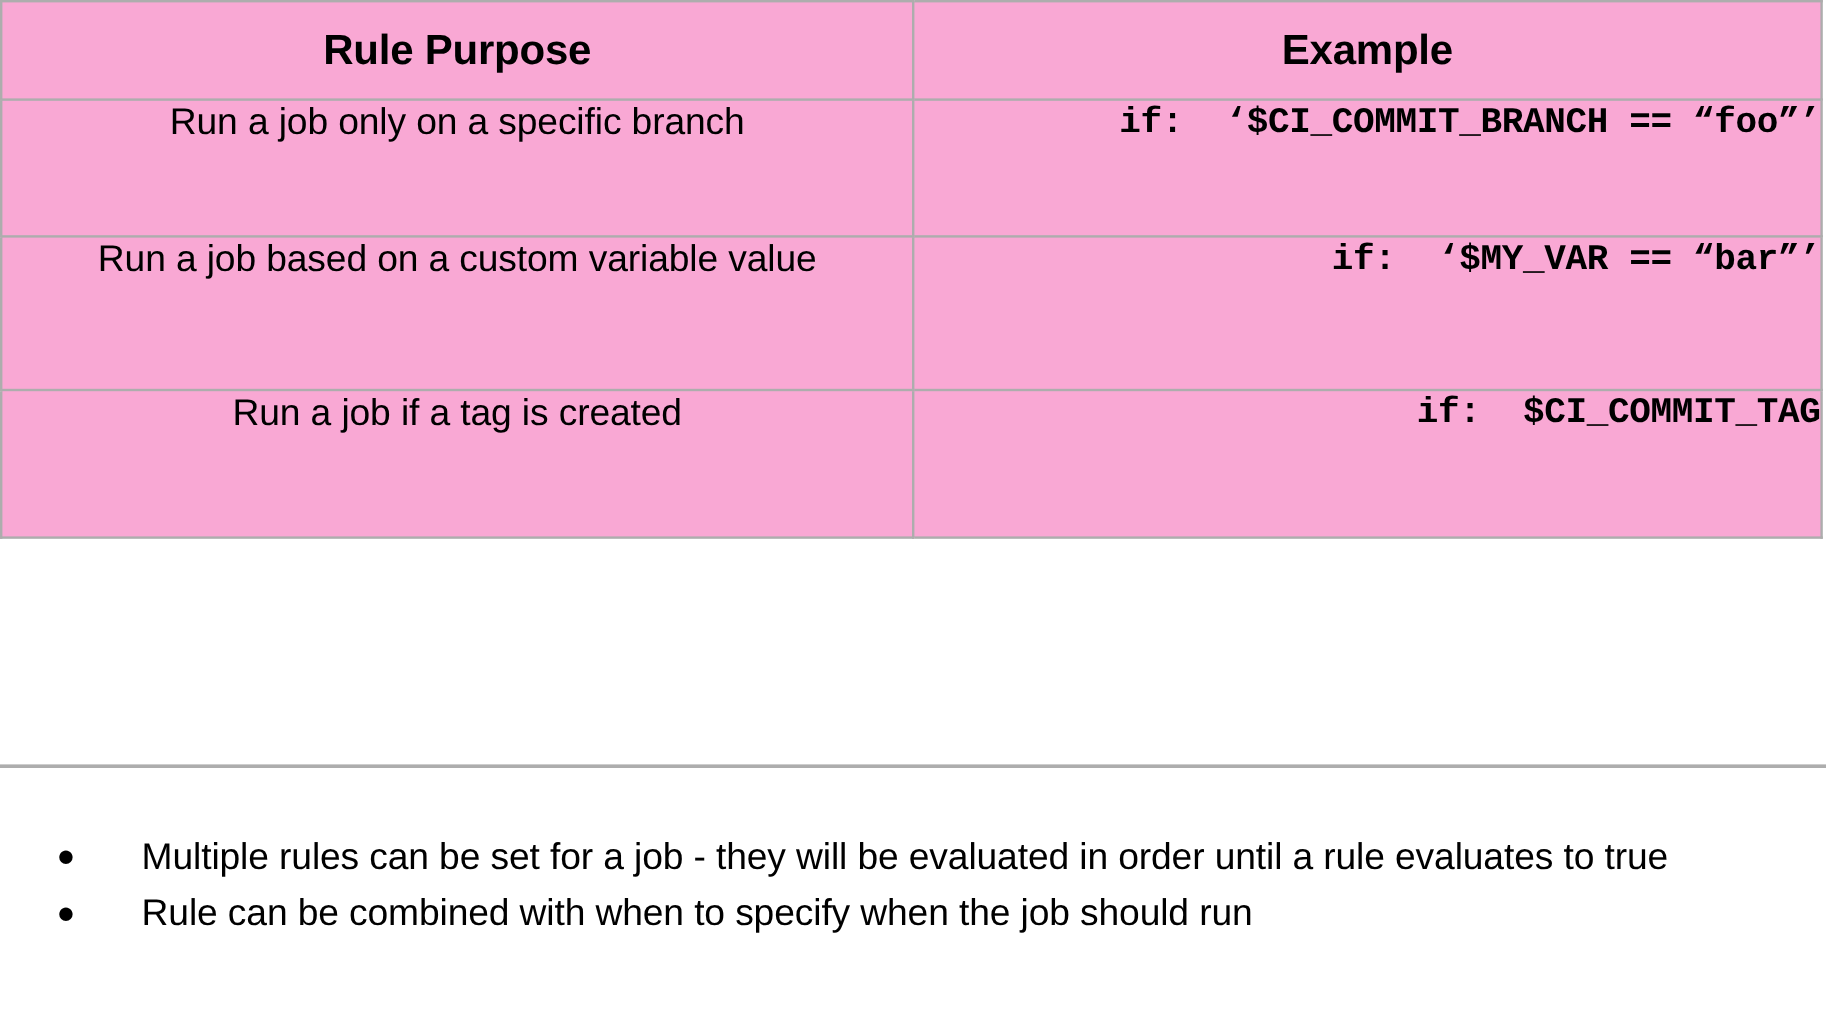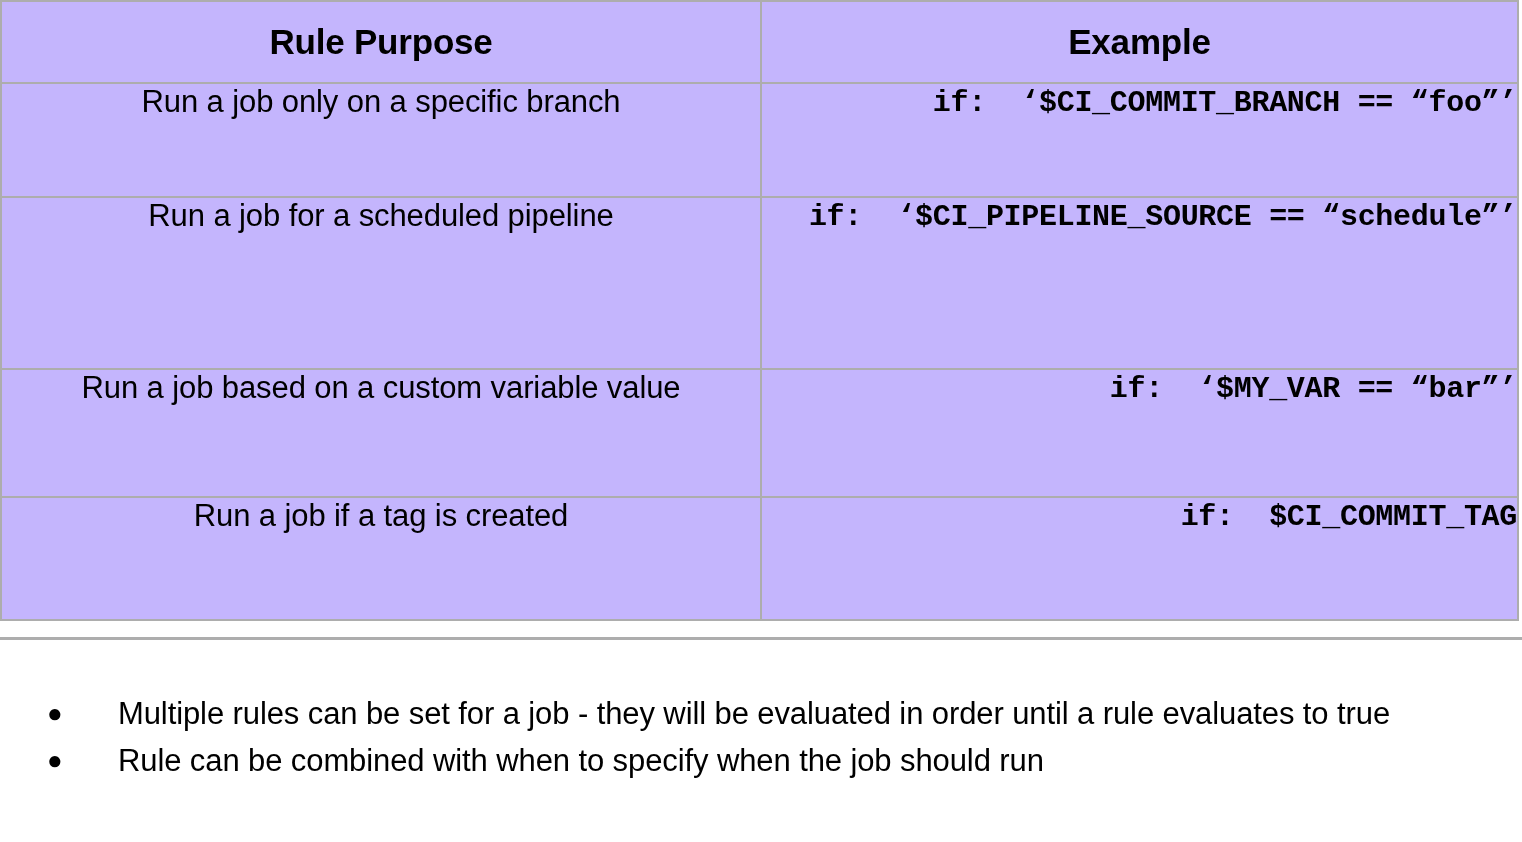--- a/index.html
+++ b/index.html
@@ -32,21 +32,21 @@
     table-layout: fixed;
   }
   .rules-table col.col-purpose { width: 760px; }
   .rules-table col.col-example { width: 757px; }
 
   .rules-table th,
   .rules-table td {
     border: 2px solid #adadad;
     padding: 0;
     vertical-align: top;
-    background: #c4b5fd;
+    background: #f9a8d4;
   }
 
   
   .rules-table th {
     height: 80px;
     text-align: center;
     vertical-align: middle;
   }
   .th-text {
     font-size: 35px;
@@ -151,28 +151,20 @@
 
       <tr class="row-1">
         <td class="cell-purpose">
           <span class="purpose-text">Run a job only on a specific branch</span>
         </td>
         <td class="cell-example">
           <span class="code-text">if:  ‘$CI_COMMIT_BRANCH == “foo”’</span>
         </td>
       </tr>
 
-      <tr class="row-2">
-        <td class="cell-purpose">
-          <span class="purpose-text">Run a job for a scheduled pipeline</span>
-        </td>
-        <td class="cell-example">
-          <span class="code-text">if:  ‘$CI_PIPELINE_SOURCE == “schedule”’</span>
-        </td>
-      </tr>
 
       <tr class="row-3">
         <td class="cell-purpose">
           <span class="purpose-text">Run a job based on a custom variable value</span>
         </td>
         <td class="cell-example">
           <span class="code-text">if:  ‘$MY_VAR == “bar”’</span>
         </td>
       </tr>
 

